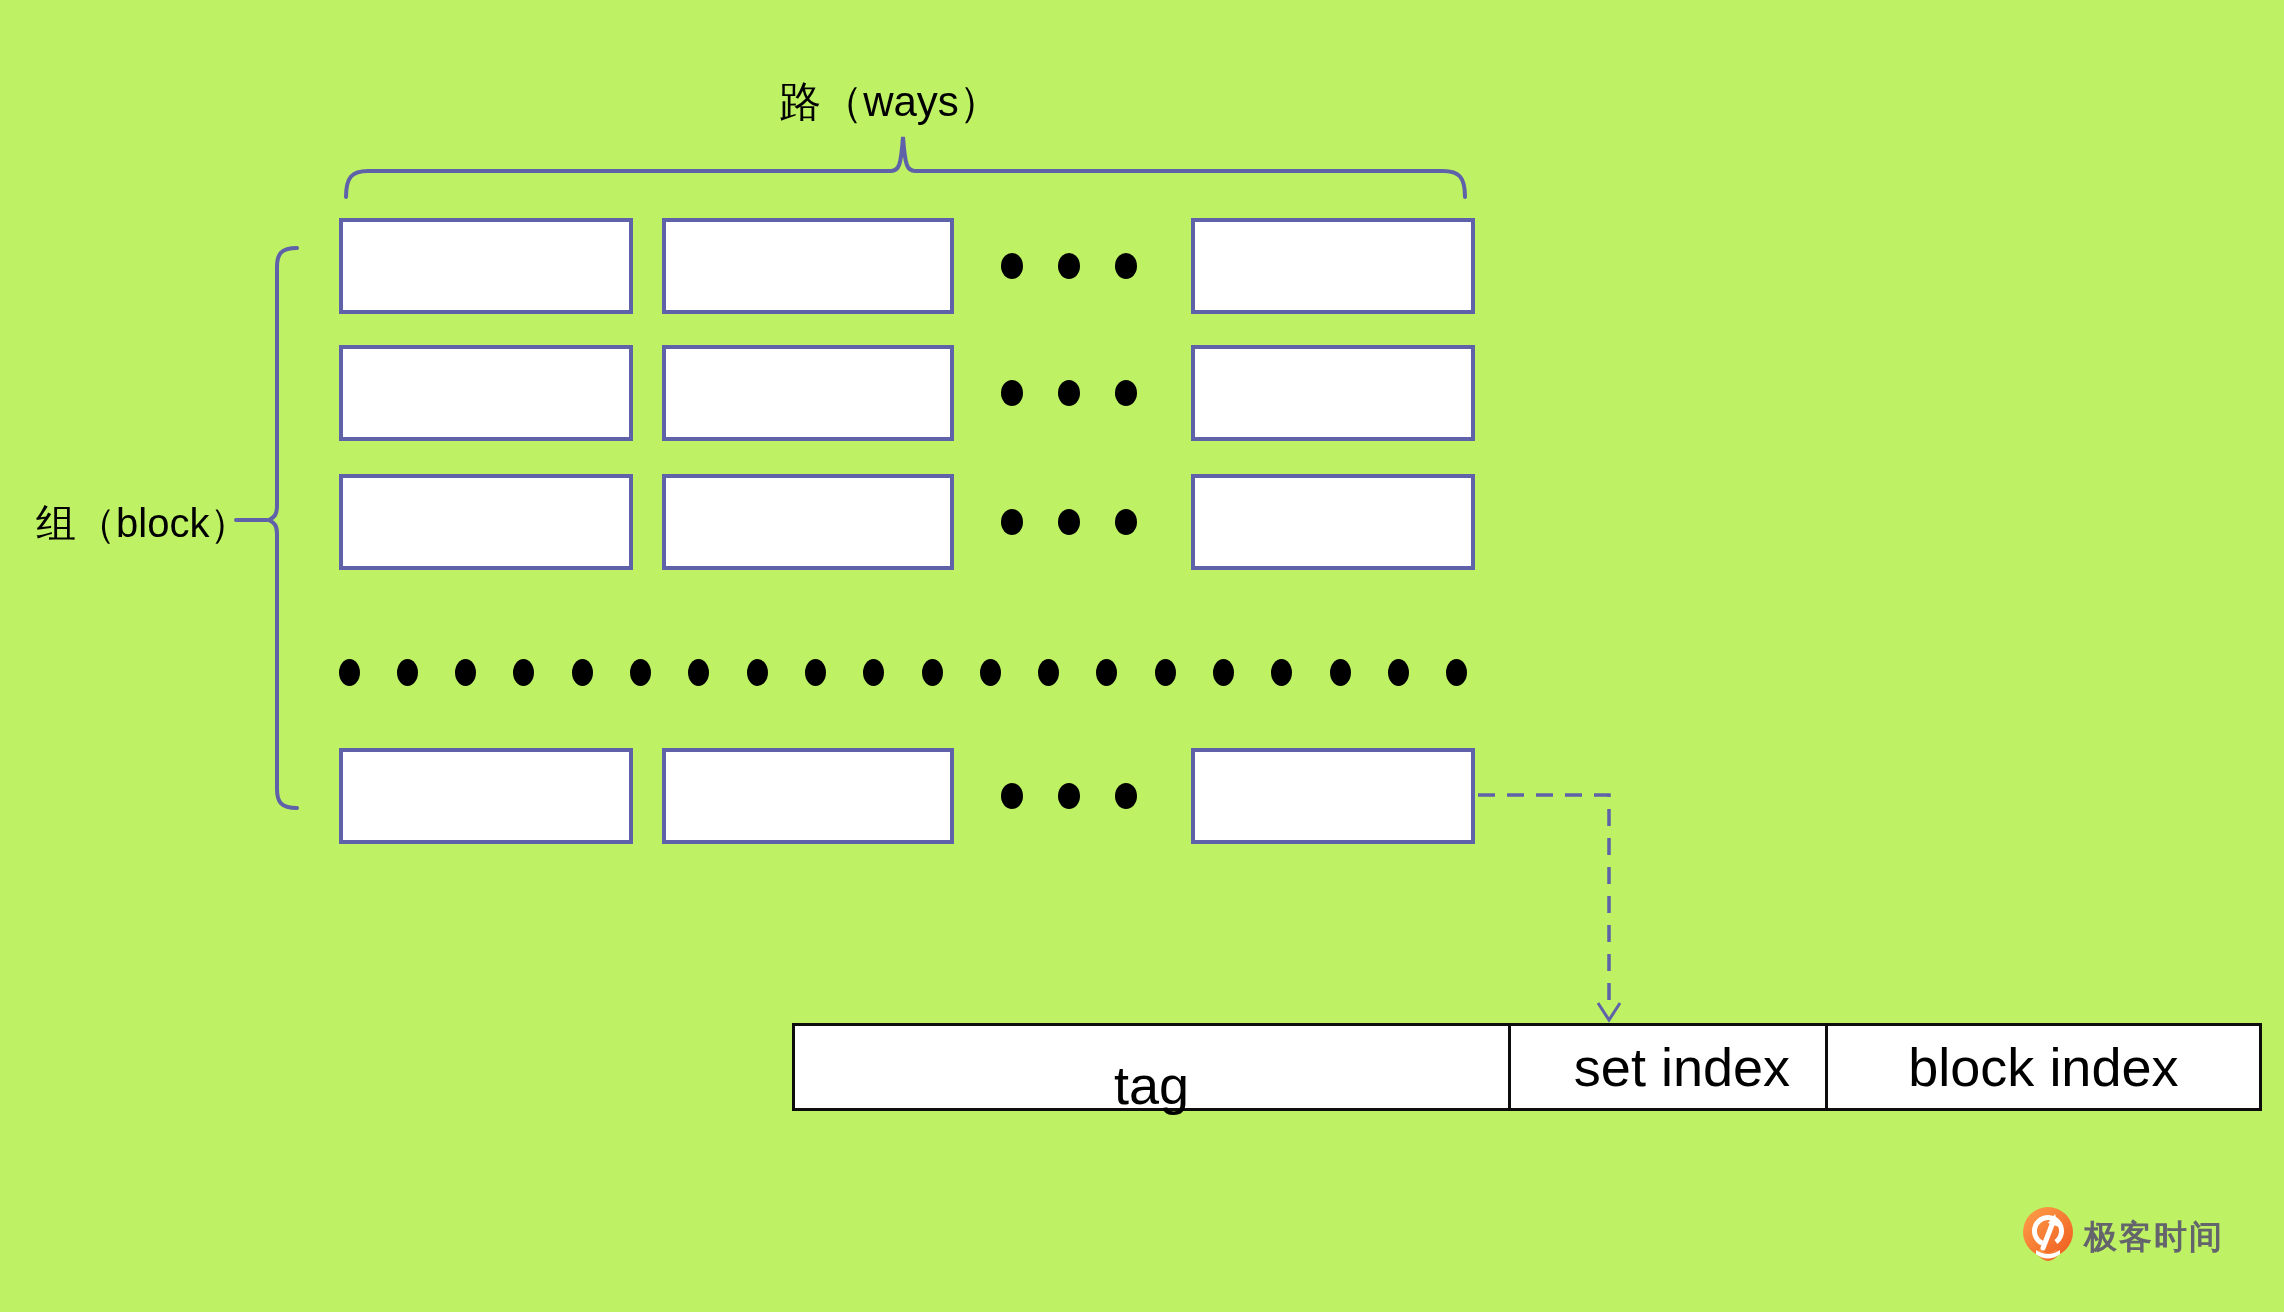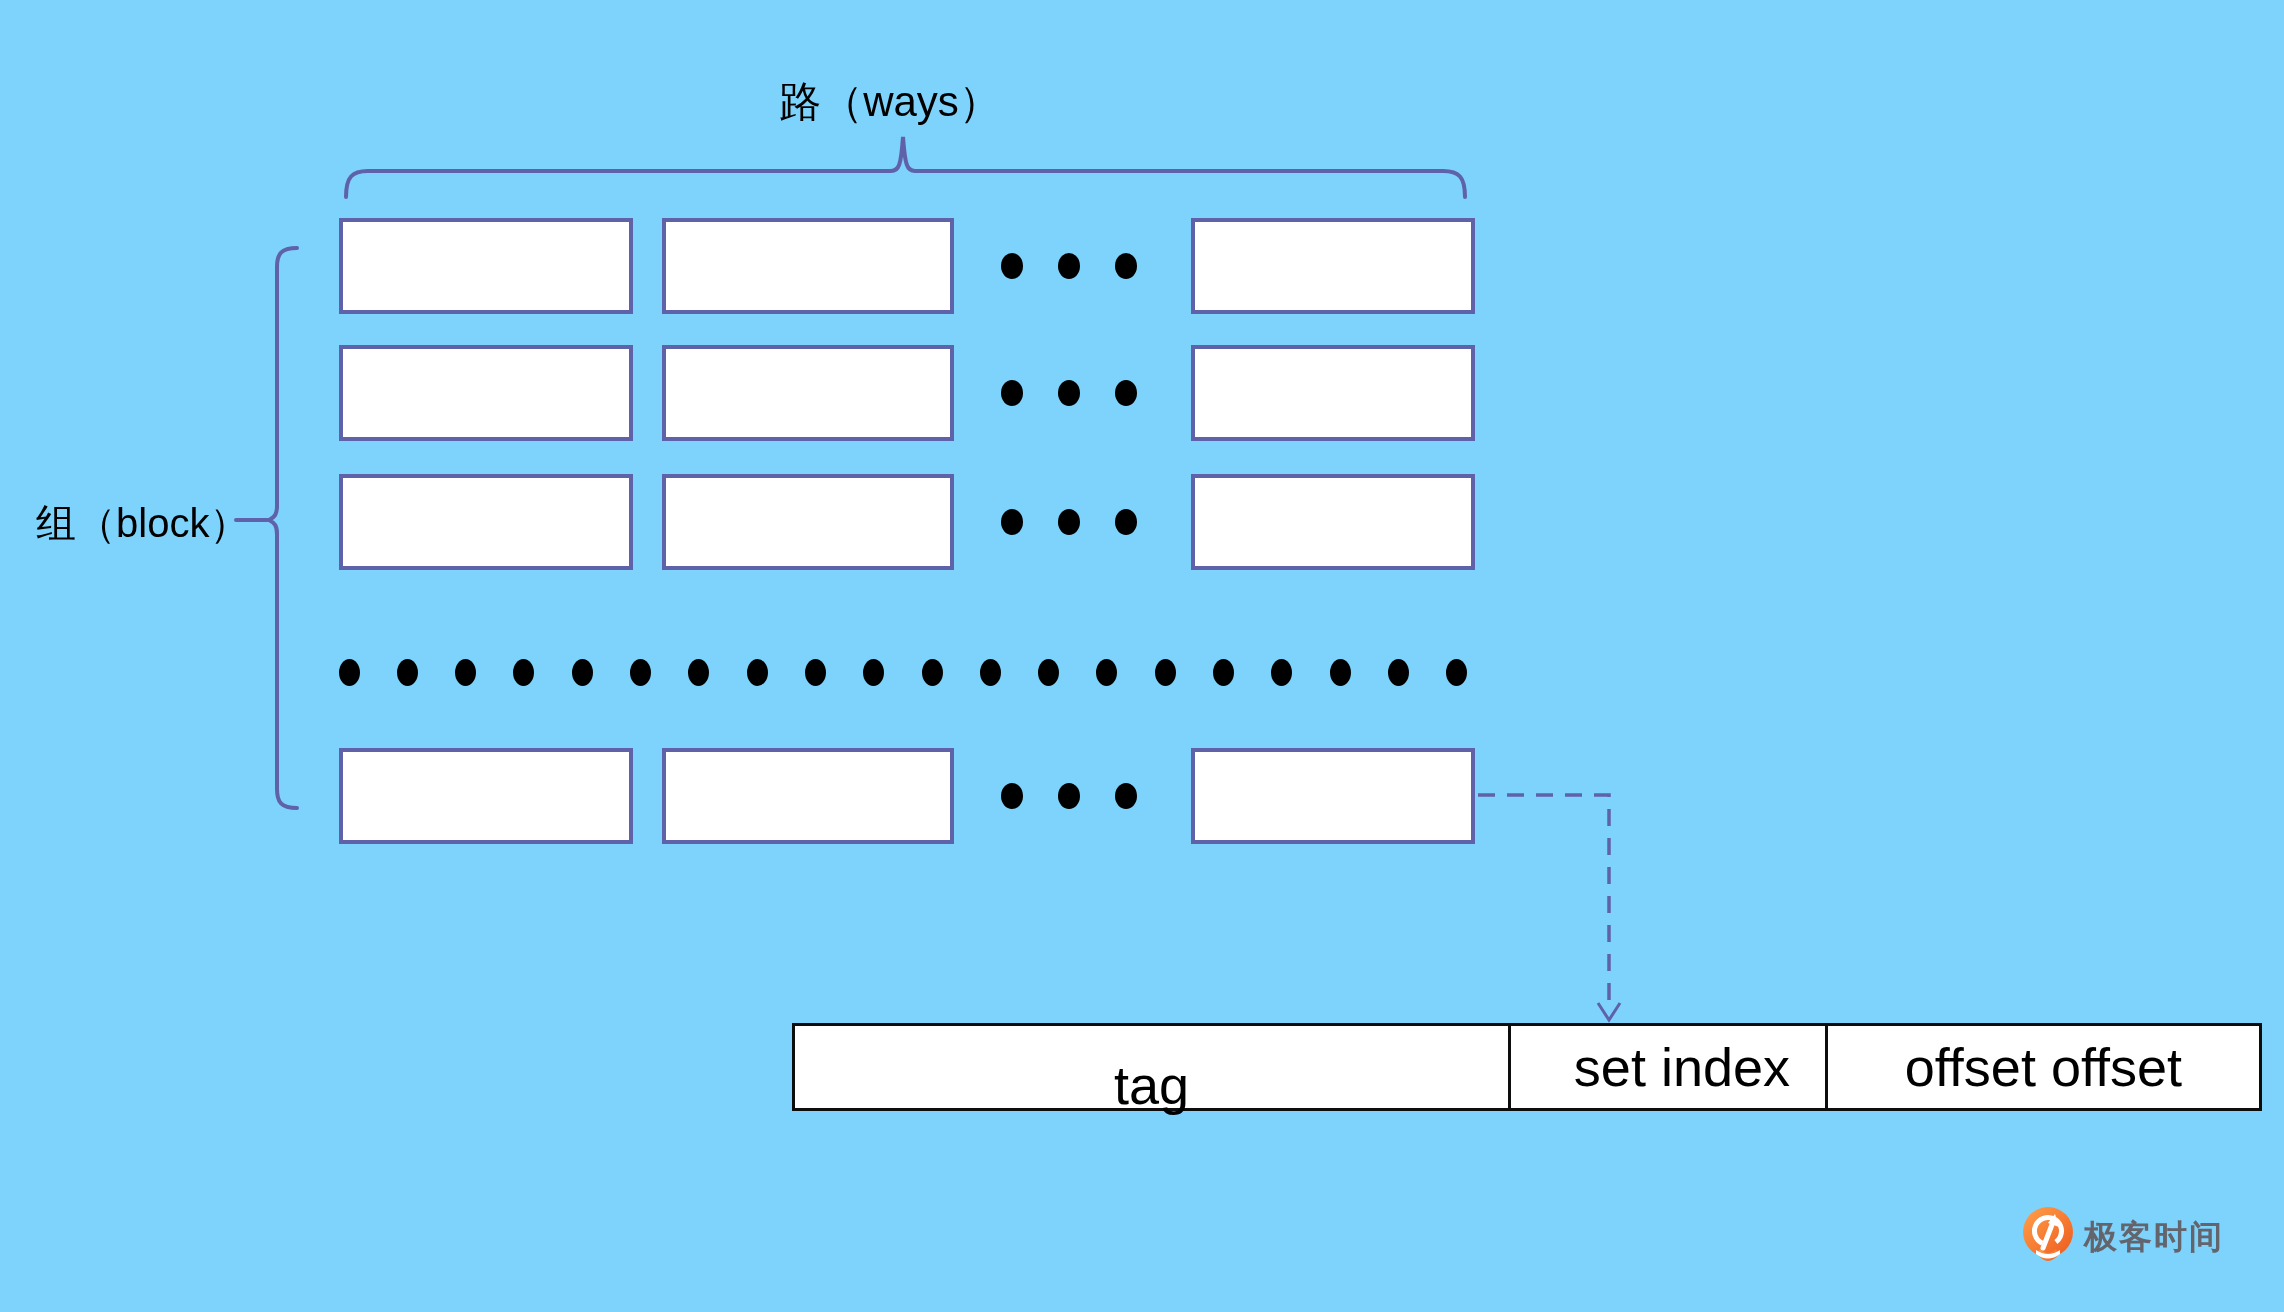--- a/index.html
+++ b/index.html
@@ -6,21 +6,21 @@
     --stroke:#5f61a9;
     --table-border:#0d0d0d;
     --dot:#000000;
     --text:#000000;
     --logo-text:#64646c;
   }
   html,body{margin:0;padding:0;background:#fff;}
   .canvas{
     position:relative;
     width:2284px;height:1312px;
-    background:#7dd3fc;
+    background:#bef264;
     overflow:hidden;
     font-family:"Liberation Sans","DejaVu Sans",sans-serif;
     color:var(--text);
   }
   .shapes-svg{position:absolute;left:0;top:0;width:2284px;height:1312px;}
   .lbl{position:absolute;white-space:nowrap;color:var(--text);}
   .lbl-ways{left:690px;top:74px;width:400px;text-align:center;font-size:42px;}
   .lbl-sets{left:36px;top:496px;width:200px;text-align:center;font-size:40px;}
   .lbl-mapping{left:1454px;top:1170px;width:320px;text-align:center;font-size:36px;}
   .cache-box{
@@ -125,21 +125,21 @@
       <div class="dot" style="left: 1213px; top: 658.5px; width: 21px; height: 27px;"></div>
       <div class="dot" style="left: 1271.3px; top: 658.5px; width: 21px; height: 27px;"></div>
       <div class="dot" style="left: 1329.6px; top: 658.5px; width: 21px; height: 27px;"></div>
       <div class="dot" style="left: 1387.9px; top: 658.5px; width: 21px; height: 27px;"></div>
       <div class="dot" style="left: 1446.2px; top: 658.5px; width: 21px; height: 27px;"></div>
     </div>
 
   <div class="addr-table">
     <div class="addr-cell tag">tag</div>
     <div class="addr-cell setindex">set index</div>
-    <div class="addr-cell blockoffset">offset offset</div>
+    <div class="addr-cell blockoffset">block index</div>
   </div>
 
   <div class="logo">
     <svg class="logo-icon" viewBox="0 0 52 62">
       <defs>
         <linearGradient id="gkgrad" x1="0" y1="0" x2="1" y2="1">
           <stop offset="0" stop-color="#ffa14b"></stop>
           <stop offset="1" stop-color="#ee5a1e"></stop>
         </linearGradient>
       </defs>

